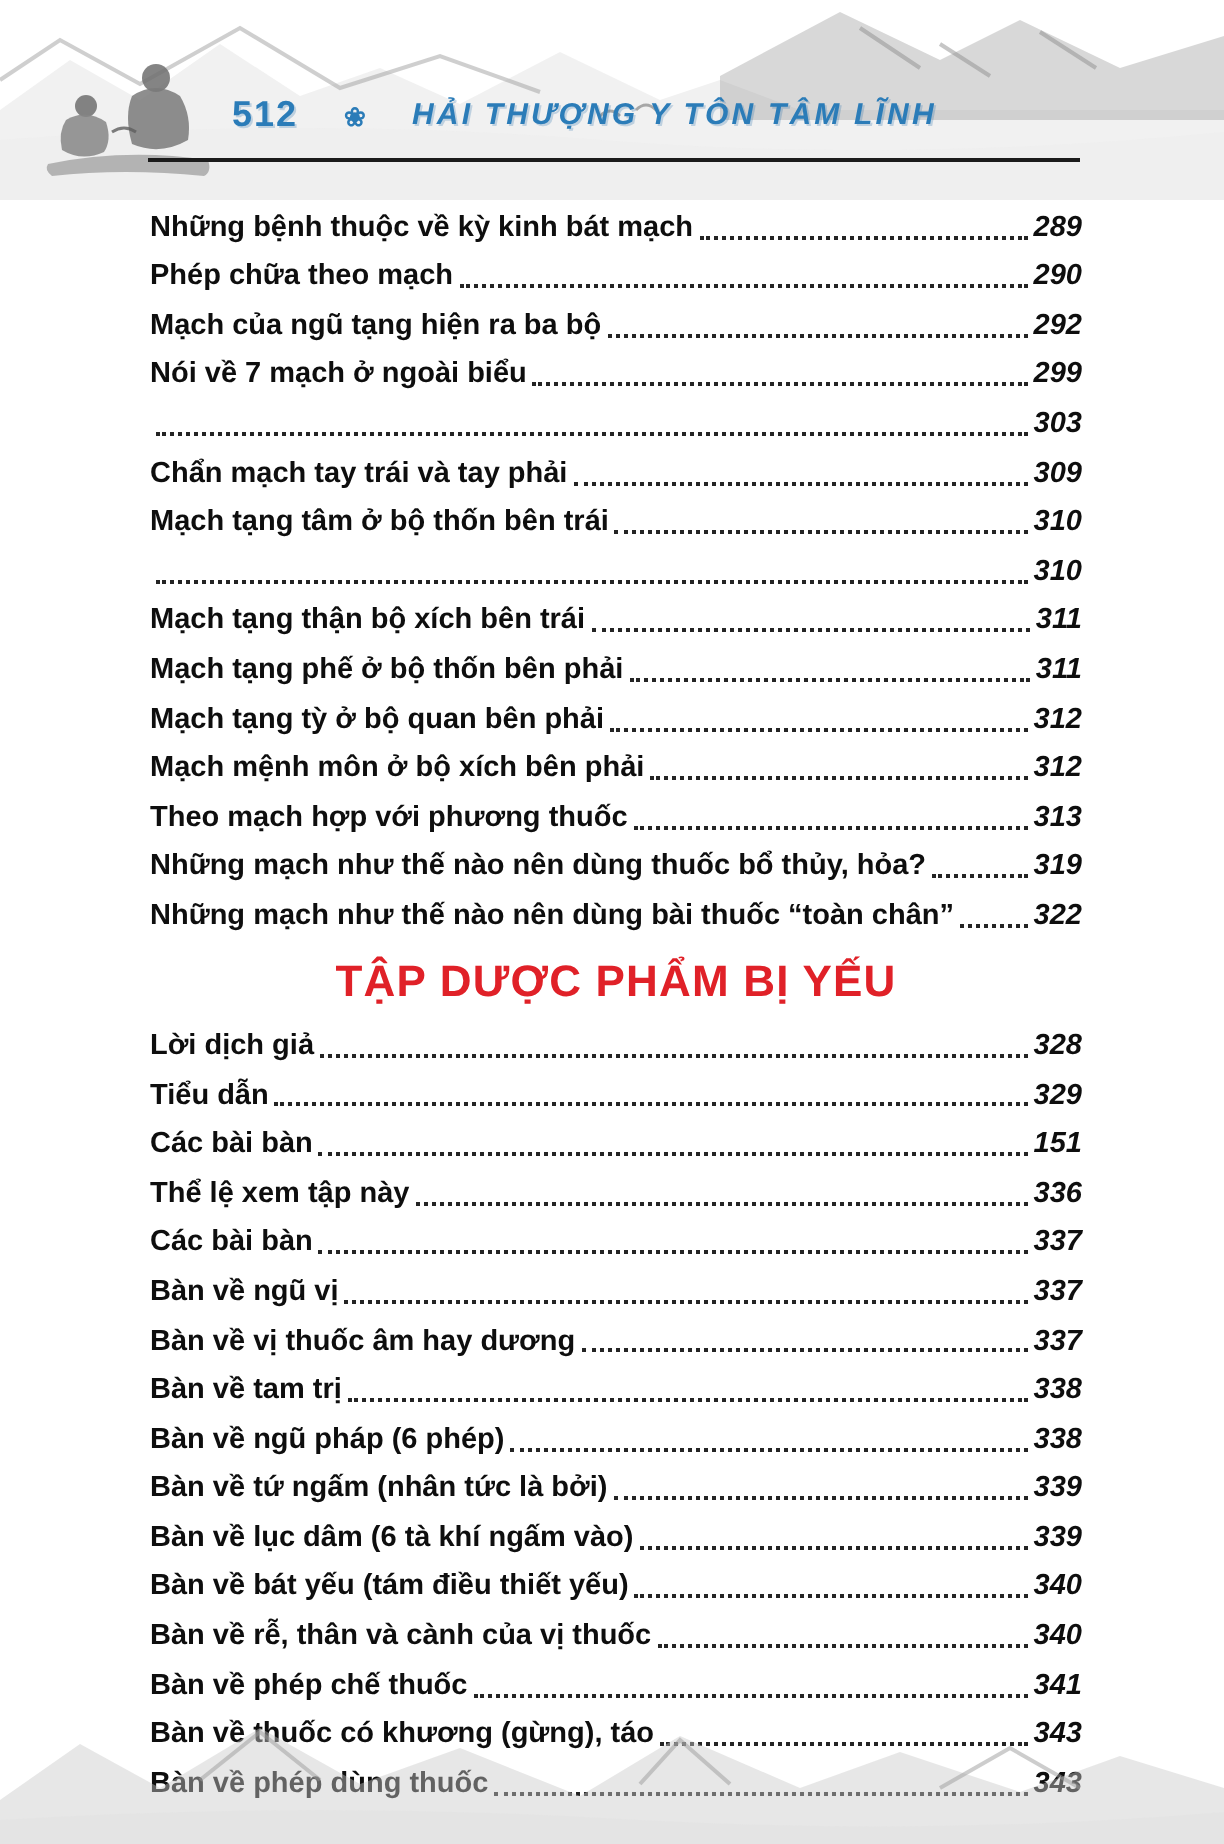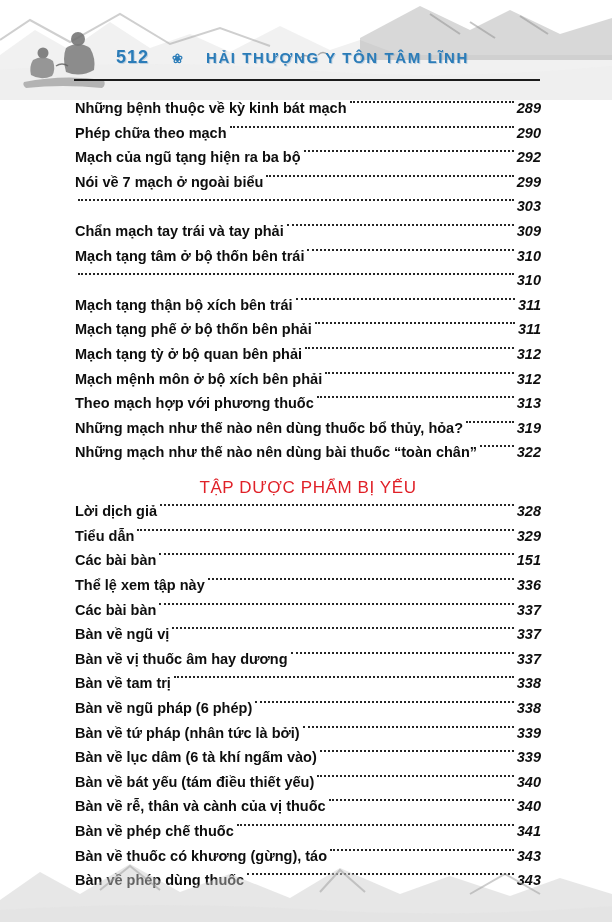--- a/index.html
+++ b/index.html
@@ -11,29 +11,29 @@
   }
   .deco-top { position:absolute; top:0; left:0; width:612px; height:100px; pointer-events:none; }
   .deco-bottom { position:absolute; bottom:0; left:0; width:612px; height:72px; pointer-events:none; }
   .figures { position:absolute; top:26px; left:16px; width:94px; height:64px; }
   .header {
     position:absolute; top:47px; left:116px; display:flex; align-items:center; gap:23px;
     font-weight:bold; white-space:nowrap;
   }
   .header .pagenum { font-size:18px; letter-spacing:1px; text-shadow:1px 1px 0 rgba(40,110,170,.25); }
   .header .orn { font-size:13px; position:relative; top:1px; }
-  .header .title { font-size:15px; letter-spacing:1.6px; text-shadow:1px 1px 0 rgba(40,110,170,.25); }
+  .header .title { font-size:15px; letter-spacing:1.6px; text-shadow:1px 1px 0 rgba(40,110,170,.25);font-style:italic; }
   .rule { position:absolute; top:79px; left:74px; width:466px; height:2px; background:#1b1b1b; }
   .content { position:absolute; top:101px; left:75px; width:466px; }
-  .toc-row { display:flex; align-items:flex-start; height:24.6px; font-size:14.5px; font-weight:bold; color:#0e0e0e; }
+  .toc-row { display:flex; align-items:flex-end; height:24.6px; font-size:14.5px; font-weight:bold; color:#0e0e0e; }
   .toc-row .t { white-space:nowrap; line-height:1.1; padding-bottom:3px; }
   .toc-row .dots { flex:1; height:0; border-bottom:2.4px dotted #242424; margin:0 3px 6px 3px; }
   .toc-row .p { line-height:1.1; padding-bottom:3px;font-style:italic; }
   .section-heading {
-    text-align:center; font-size:17px; font-weight:normal; letter-spacing:.6px;
+    text-align:center; font-size:22px; font-weight:bold; letter-spacing:.6px;
     margin:8px 0 6px 0; line-height:1.2;
   }
 </style>
 </head>
 <body>
 
 <div class="page">
 
   <svg class="deco-top" viewBox="0 0 612 100" aria-hidden="true">
     <path d="M0,55 L35,30 L70,50 L110,22 L150,48 L190,34 L230,52 L280,26 L330,50 L360,40 L400,55 L612,55 L612,100 L0,100 Z" fill="#d8d8d8" opacity="0.35"></path>
@@ -177,21 +177,21 @@
           <span class="t">Bàn về tam trị</span>
           <span class="dots"></span>
           <span class="p">338</span>
         </div>
         <div class="toc-row">
           <span class="t">Bàn về ngũ pháp (6 phép)</span>
           <span class="dots"></span>
           <span class="p">338</span>
         </div>
         <div class="toc-row">
-          <span class="t">Bàn về tứ pháp (nhân tức là bởi)</span>
+          <span class="t">Bàn về tứ ngấm (nhân tức là bởi)</span>
           <span class="dots"></span>
           <span class="p">339</span>
         </div>
         <div class="toc-row">
           <span class="t">Bàn về lục dâm (6 tà khí ngấm vào)</span>
           <span class="dots"></span>
           <span class="p">339</span>
         </div>
         <div class="toc-row">
           <span class="t">Bàn về bát yếu (tám điều thiết yếu)</span>

